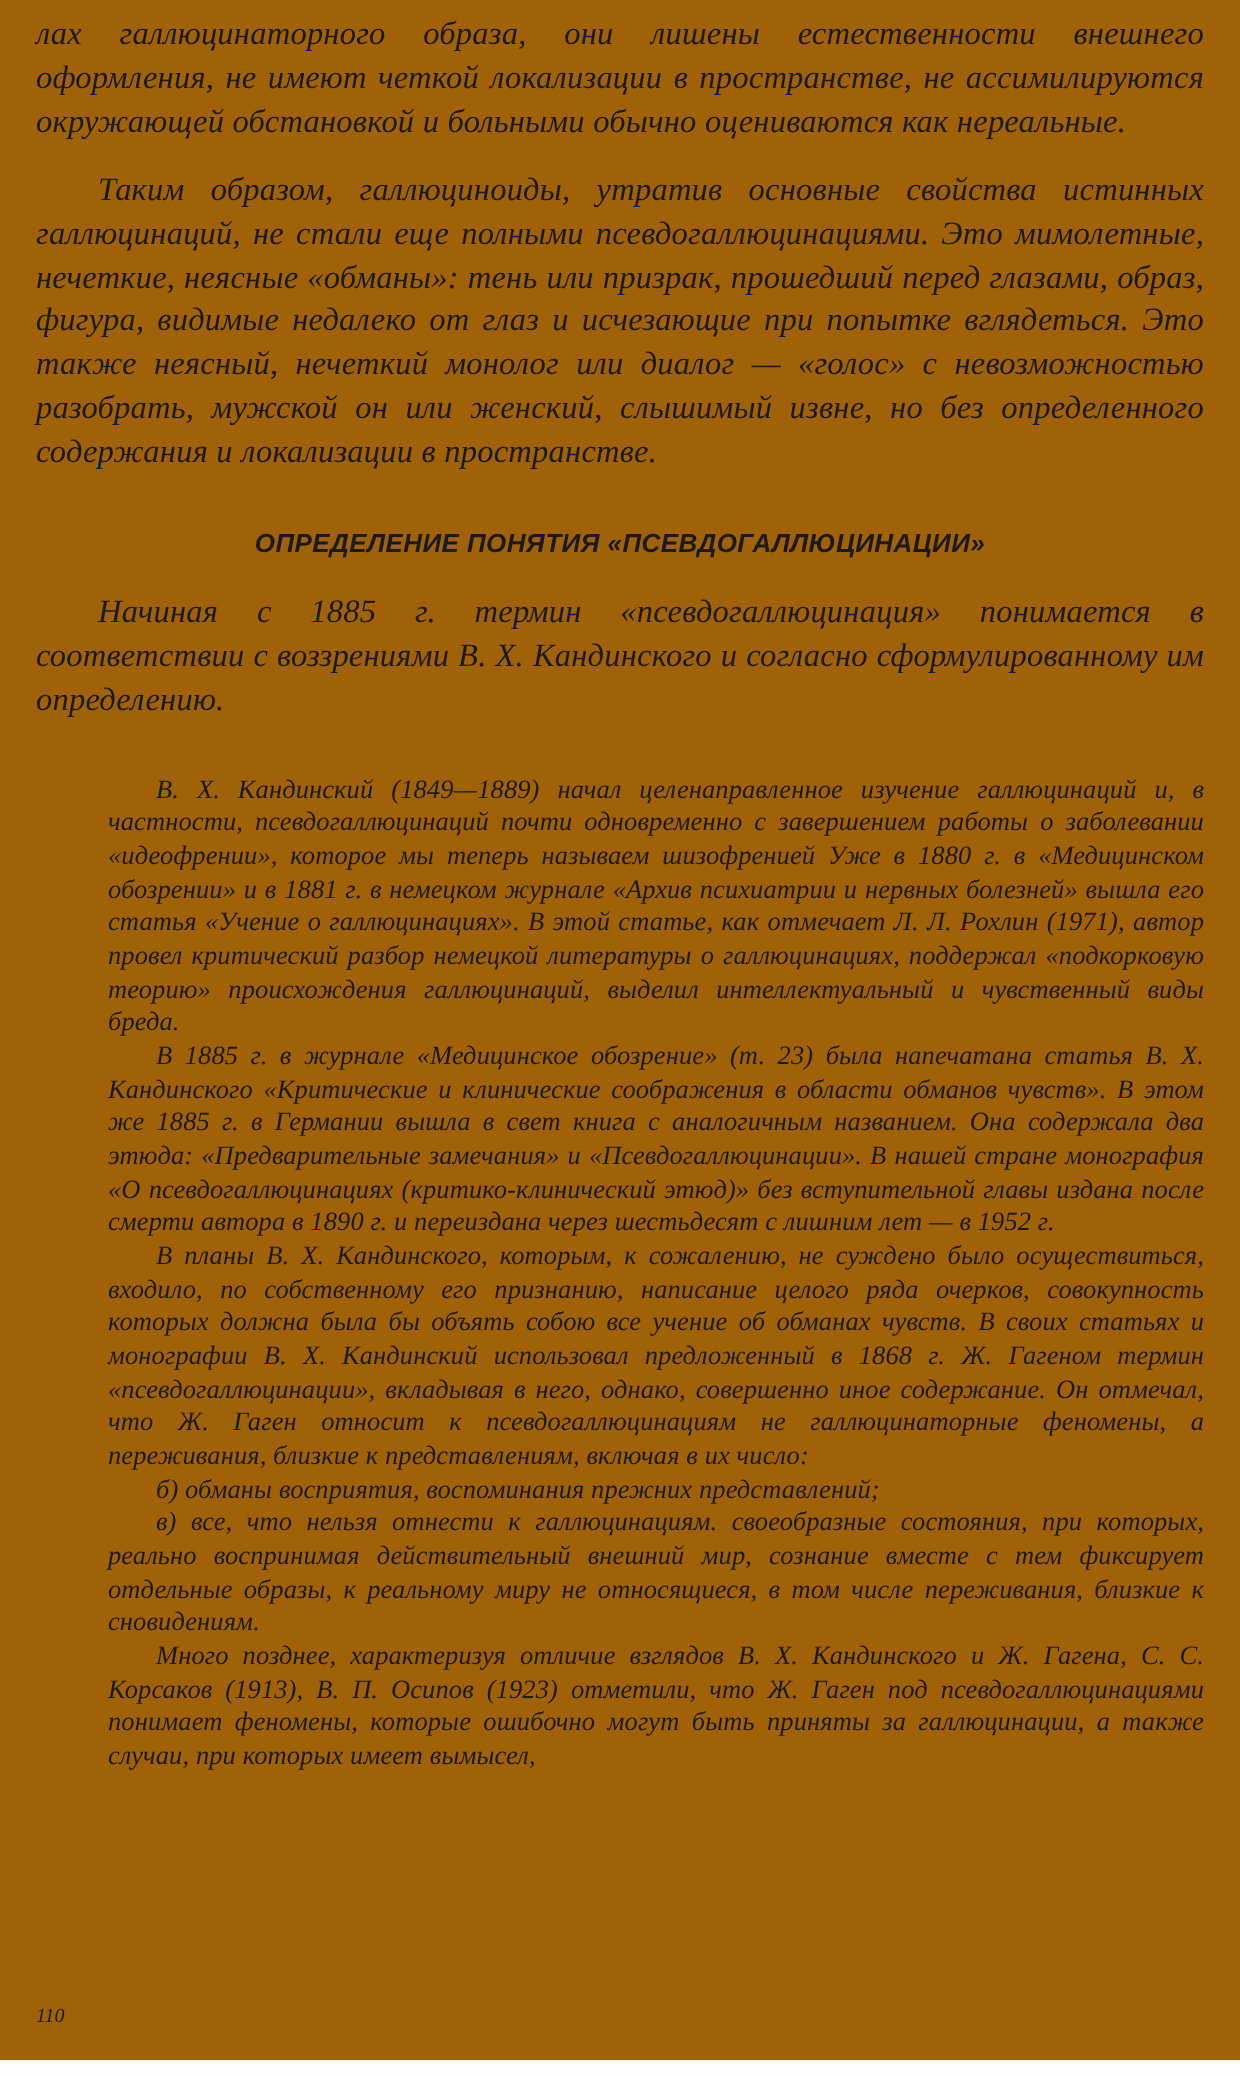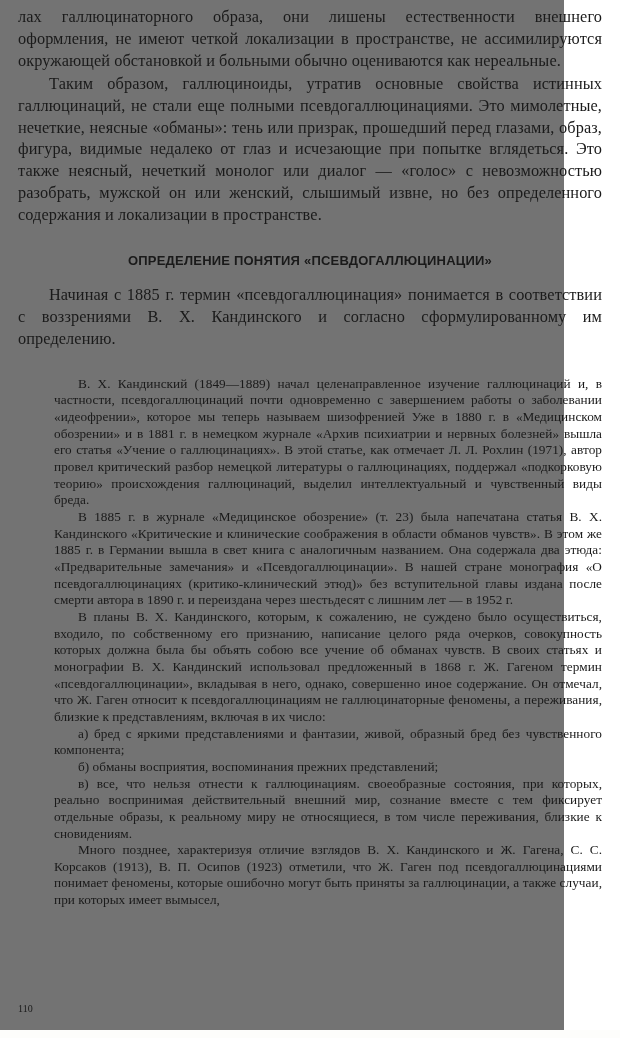--- a/index.html
+++ b/index.html
@@ -11,42 +11,43 @@
     width: 620px;
     height: 1038px;
     position: relative;
     font-family: "Liberation Serif", serif;
     color: #1a1a1a;
     overflow: hidden;
   }
   .page {
     position: absolute;
     left: 0; top: 0;
-    width: 564px;
+    width: 620px;
     height: 1038px;
-    background: #737373;
+    background: #a16207;
+    font-style: italic;
   }
   .content {
     position: absolute;
     left: 18px;
     top: 6px;
     width: 584px;
   }
   
   .big-par {
     font-family: "Liberation Serif", serif;
     font-size: 16.3px;
     line-height: 1.345;
     text-align: justify;
     text-justify: inter-word;
     margin: 0 0 0 0;
     letter-spacing: 0.1px;
   }
   .big-par + .big-par {
-    margin-top: 1px;
+    margin-top: 12px;
   }
   .indent {
     text-indent: 31px;
   }
   .section-heading {
     font-family: "Liberation Sans", sans-serif;
     font-weight: bold;
     font-size: 13px;
     text-align: center;
     margin: 27px 0 16px 0;
@@ -99,21 +100,20 @@
 
     <h2 class="section-heading">ОПРЕДЕЛЕНИЕ ПОНЯТИЯ «ПСЕВДОГАЛЛЮЦИНАЦИИ»</h2>
 
     <p class="big-par indent">Начиная с 1885 г. термин «псевдогаллюцинация» понимается в соответствии с воззрениями В. Х. Кандинского и согласно сформулированному им определению.</p>
 
     <div class="spacer-mid"></div>
 
     <p class="small-par small-indent small-first">В. Х. Кандинский (1849—1889) начал целенаправленное изучение галлюцинаций и, в частности, псевдогаллюцинаций почти одновременно с завершением работы о заболевании «идеофрении», которое мы теперь называем шизофренией Уже в 1880 г. в «Медицинском обозрении» и в 1881 г. в немецком журнале «Архив психиатрии и нервных болезней» вышла его статья «Учение о галлюцинациях». В этой статье, как отмечает Л. Л. Рохлин (1971), автор провел критический разбор немецкой литературы о галлюцинациях, поддержал «подкорковую теорию» происхождения галлюцинаций, выделил интеллектуальный и чувственный виды бреда.</p>
     <p class="small-par small-indent">В 1885 г. в журнале «Медицинское обозрение» (т. 23) была напечатана статья В. Х. Кандинского «Критические и клинические соображения в области обманов чувств». В этом же 1885 г. в Германии вышла в свет книга с аналогичным названием. Она содержала два этюда: «Предварительные замечания» и «Псевдогаллюцинации». В нашей стране монография «О псевдогаллюцинациях (критико-клинический этюд)» без вступительной главы издана после смерти автора в 1890 г. и переиздана через шестьдесят с лишним лет — в 1952 г.</p>
     <p class="small-par small-indent">В планы В. Х. Кандинского, которым, к сожалению, не суждено было осуществиться, входило, по собственному его признанию, написание целого ряда очерков, совокупность которых должна была бы объять собою все учение об обманах чувств. В своих статьях и монографии В. Х. Кандинский использовал предложенный в 1868 г. Ж. Гагеном термин «псевдогаллюцинации», вкладывая в него, однако, совершенно иное содержание. Он отмечал, что Ж. Гаген относит к псевдогаллюцинациям не галлюцинаторные феномены, а переживания, близкие к представлениям, включая в их число:</p>
-    <p class="small-par small-indent">а) бред с яркими представлениями и фантазии, живой, образный бред без чувственного компонента;</p>
     <p class="small-par small-indent">б) обманы восприятия, воспоминания прежних представлений;</p>
     <p class="small-par small-indent">в) все, что нельзя отнести к галлюцинациям. своеобразные состояния, при которых, реально воспринимая действительный внешний мир, сознание вместе с тем фиксирует отдельные образы, к реальному миру не относящиеся, в том числе переживания, близкие к сновидениям.</p>
     <p class="small-par small-indent">Много позднее, характеризуя отличие взглядов В. Х. Кандинского и Ж. Гагена, С. С. Корсаков (1913), В. П. Осипов (1923) отметили, что Ж. Гаген под псевдогаллюцинациями понимает феномены, которые ошибочно могут быть приняты за галлюцинации, а также случаи, при которых имеет вымысел,</p>
 
   </div>
 
   <div class="page-number">110</div>
   <div class="fade-bottom"></div>
 </div>
 

